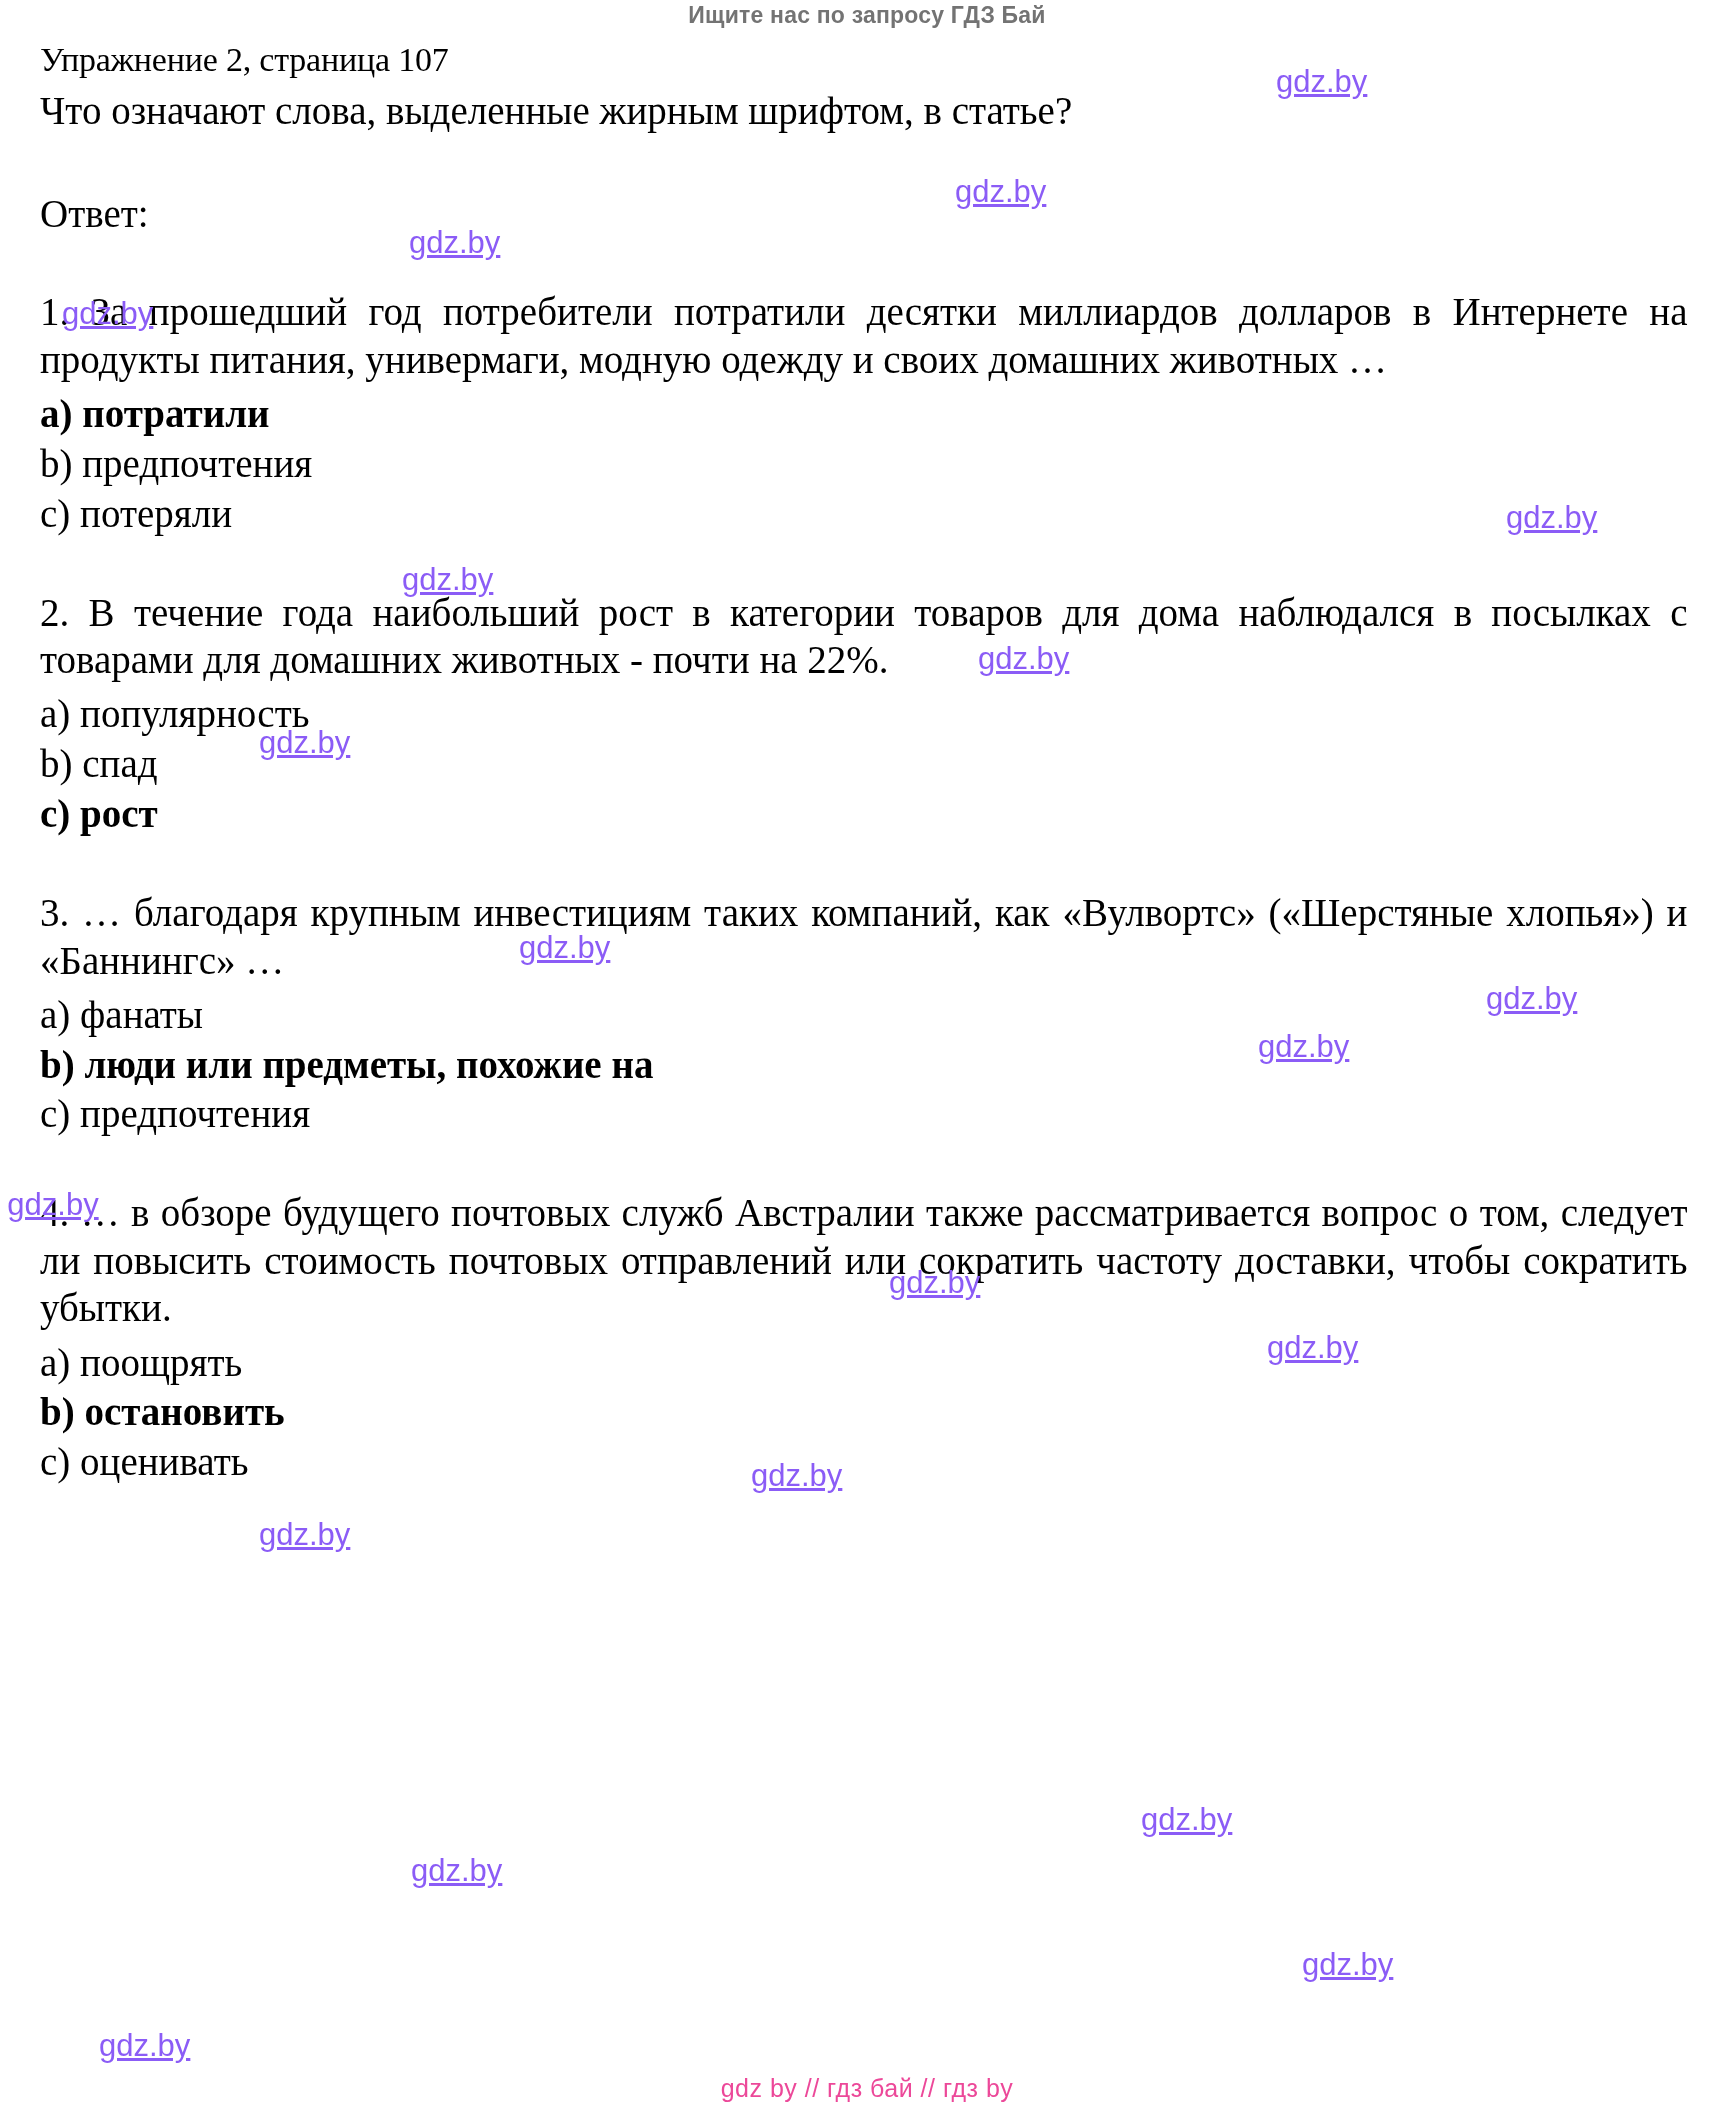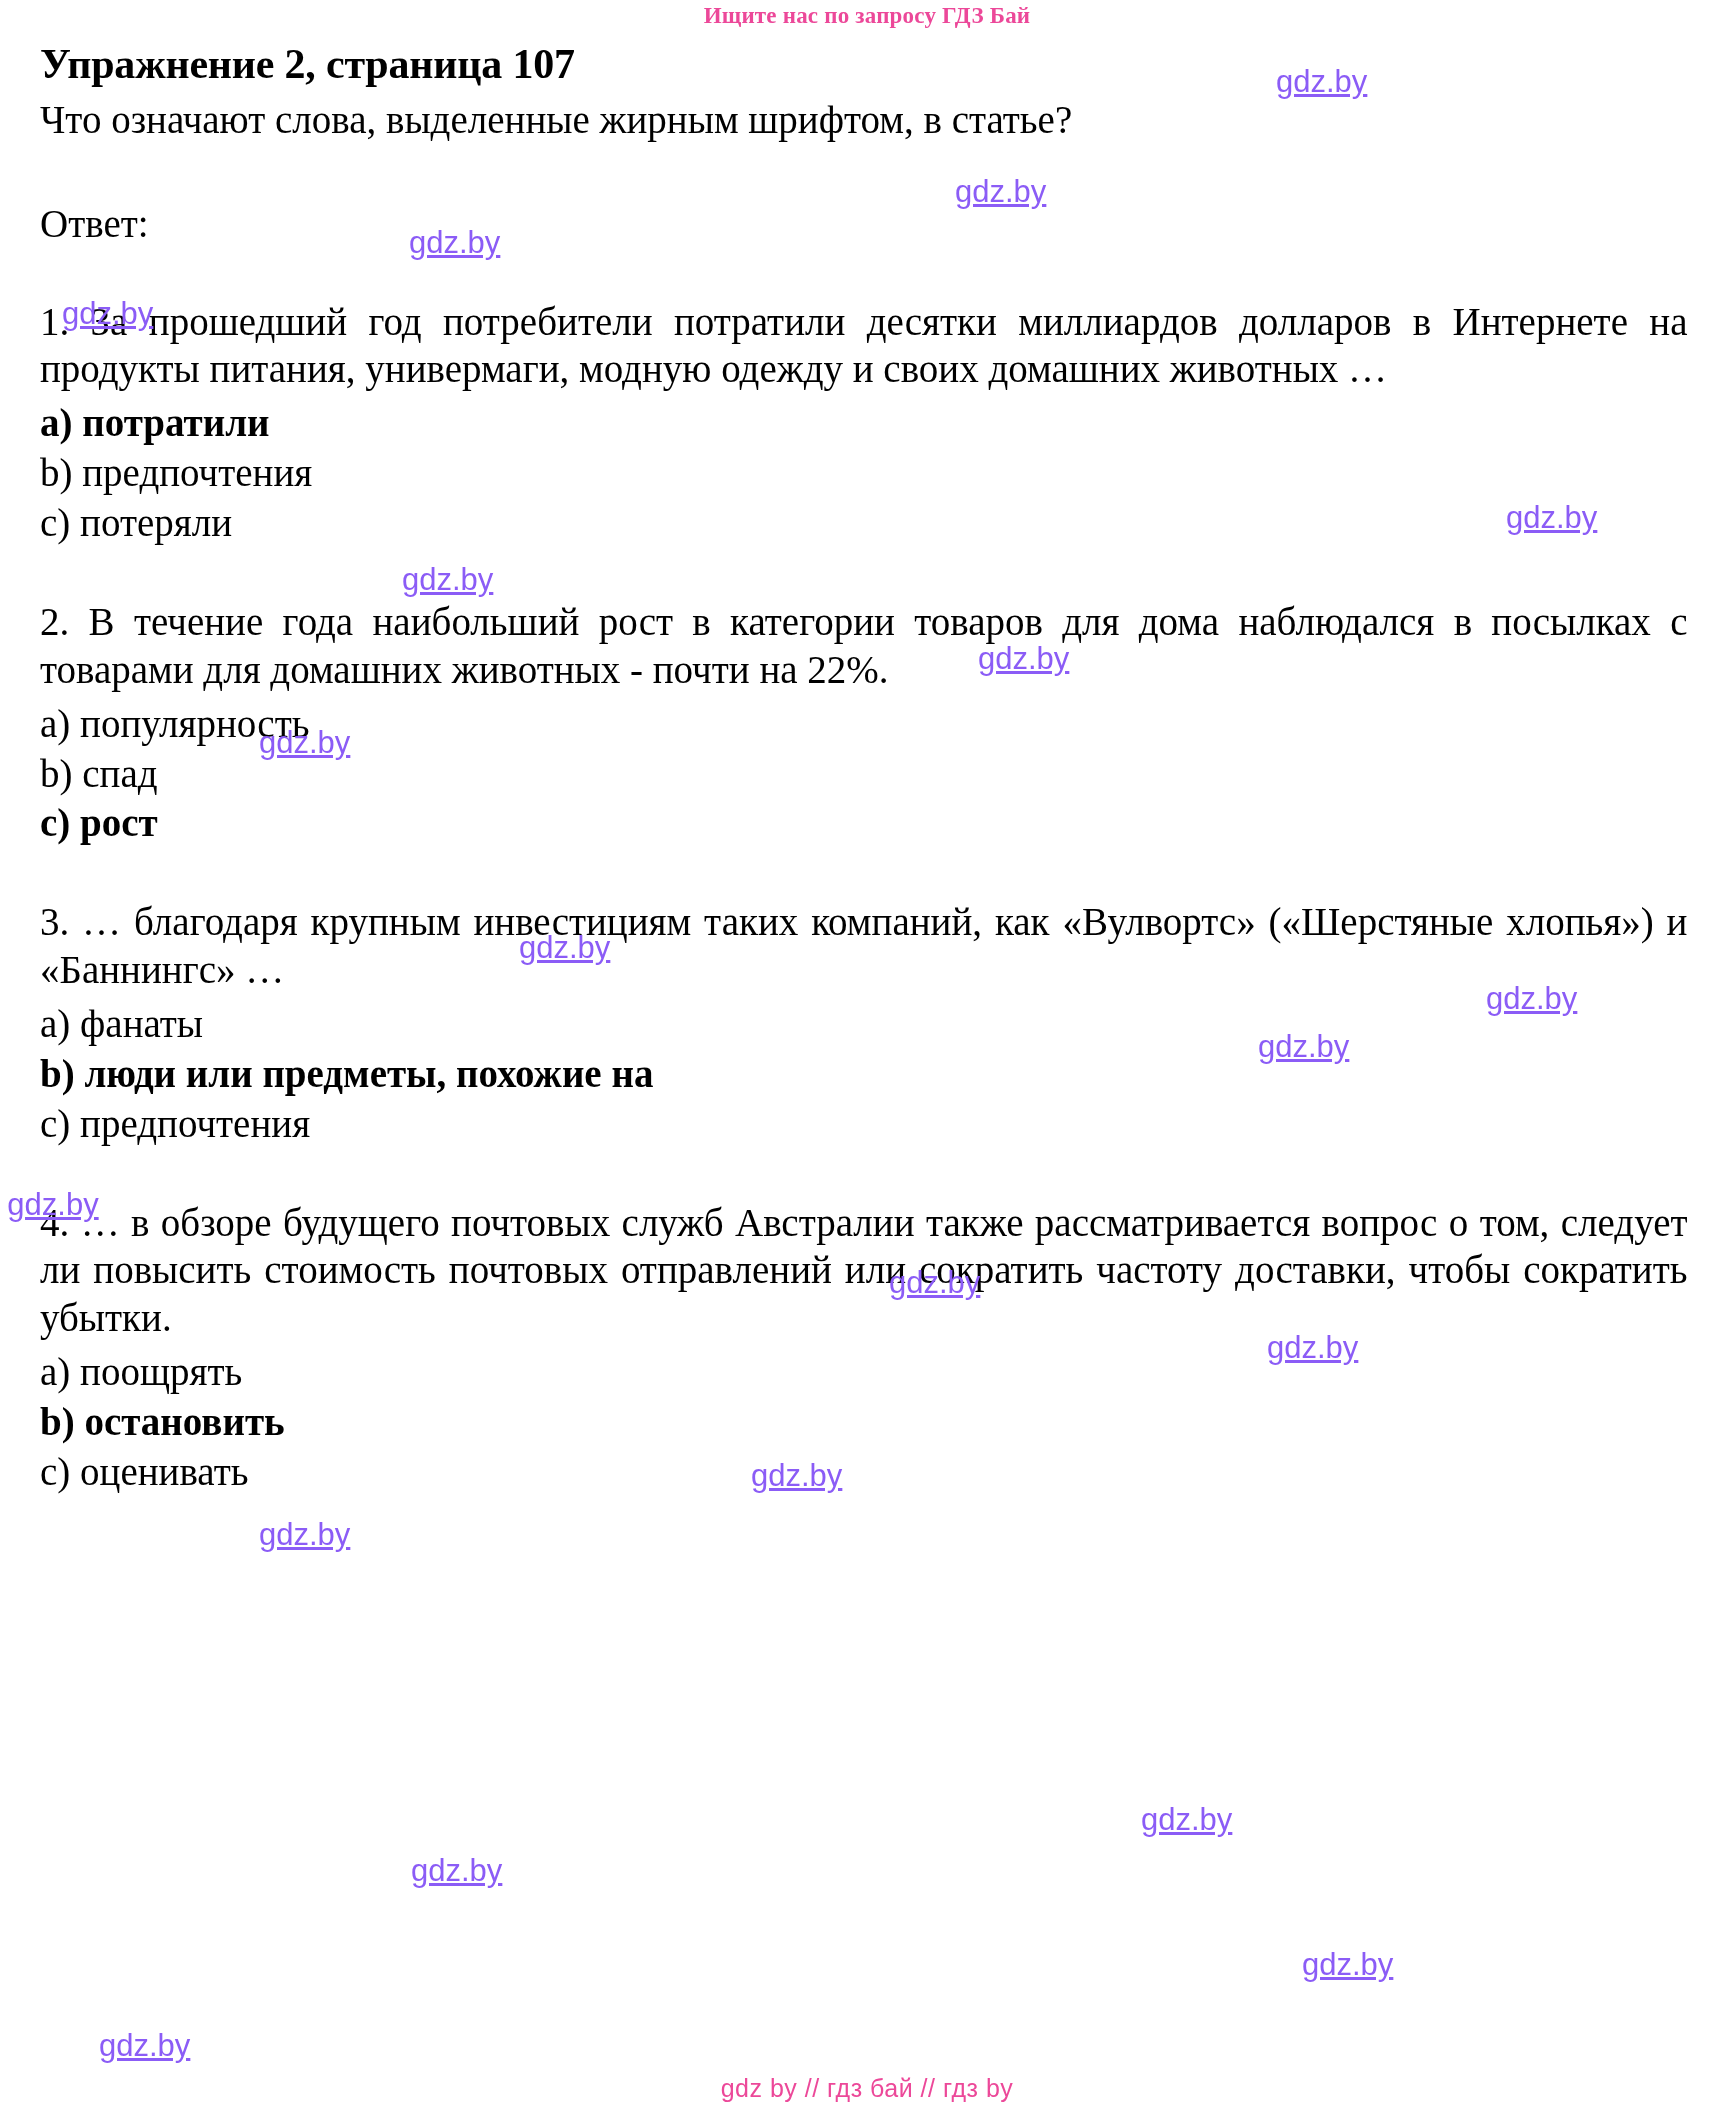--- a/index.html
+++ b/index.html
@@ -23,39 +23,39 @@
     position: absolute;
     top: 0;
     left: 0;
     width: 1734px;
     height: 31px;
     display: flex;
     align-items: center;
     justify-content: center;
   }
   .promo-banner .promo-text {
-    font-family: Liberation Serif, serif;
+    font-family: Liberation Sans, sans-serif;
     font-size: 23px;
     font-weight: 700;
-    color: #ec4899;
+    color: #737373;
     letter-spacing: 0.2px;
     white-space: nowrap;
   }
 
   
   .content {
     position: absolute;
     top: 31px;
     left: 40px;
     width: 1653px;
   }
 
   .exercise-title {
-    font-size: 42px;
-    font-weight: 700;
+    font-size: 34px;
+    font-weight: 400;
     line-height: 1.18;
     margin: 9.2px 0 0 0;
     letter-spacing: -0.2px;
   }
 
   .exercise-question {
     font-size: 39px;
     font-weight: 400;
     line-height: 1.2;
     margin: 7.3px 0 0 0;

